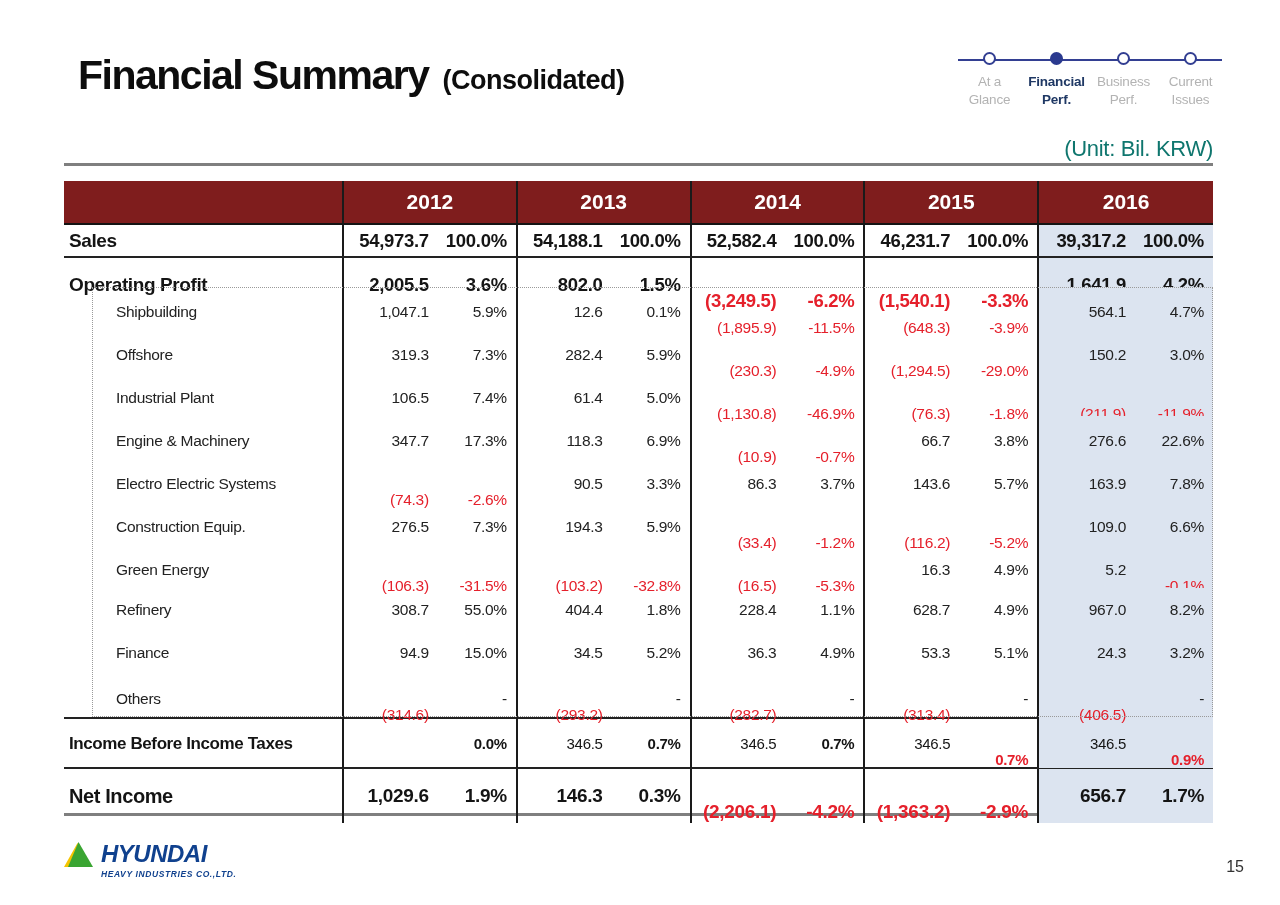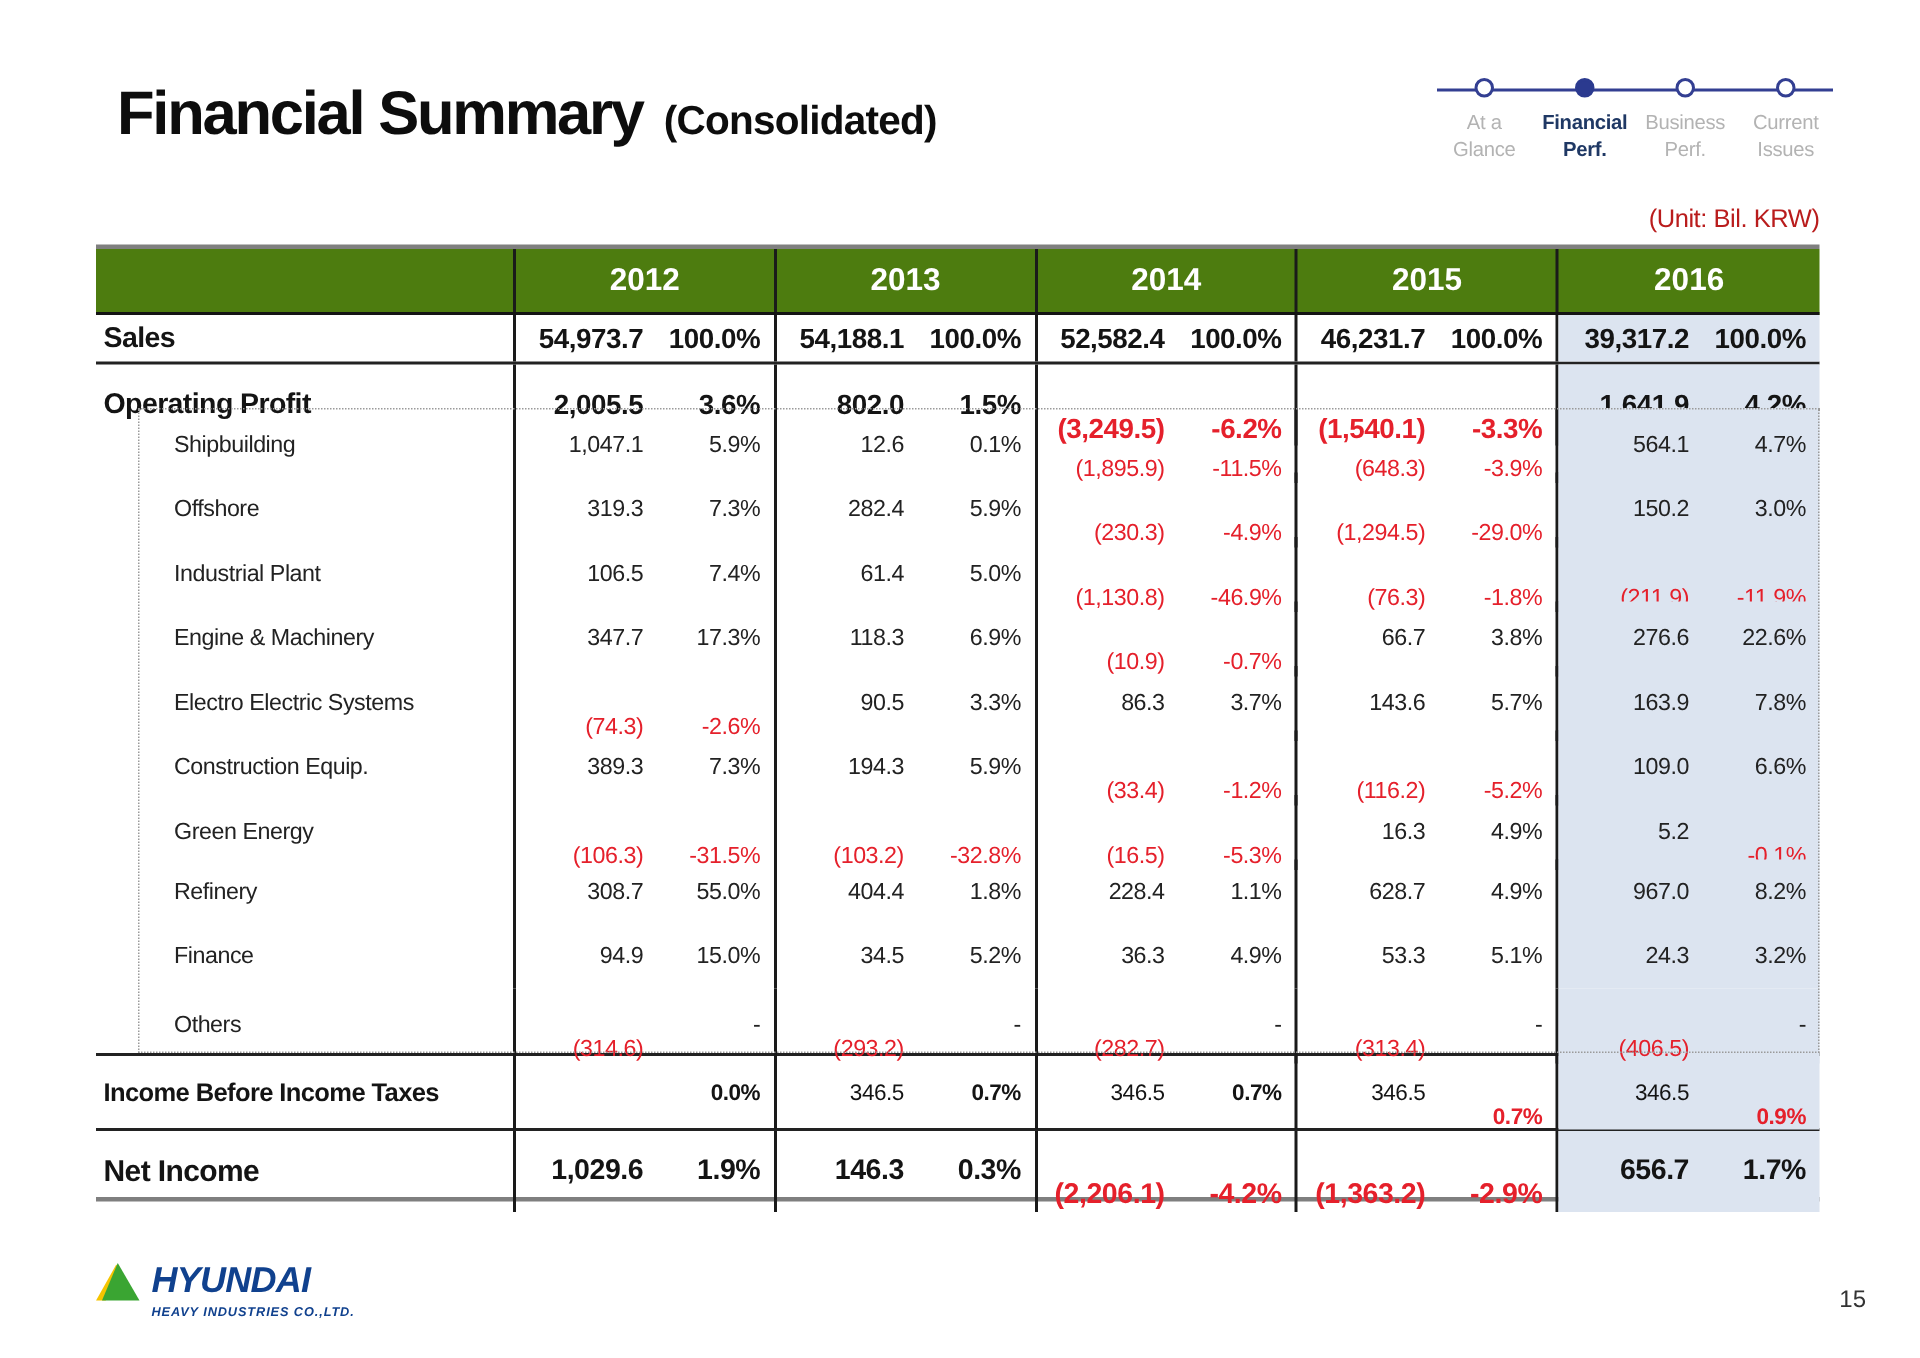--- a/index.html
+++ b/index.html
@@ -16,35 +16,35 @@
   .stepnav { position:absolute; left:956px; top:50px; width:268px; }
   .stepnav-line { position:absolute; left:2px; right:2px; top:9px; height:2px; background:#333f92; }
   .stepnav-steps { position:relative; display:flex; }
   .step { width:67px; display:flex; flex-direction:column; align-items:center; cursor:default; }
   .node { width:13px; height:13px; border-radius:50%; border:2.5px solid #333f92; background:#ffffff; margin-top:2px; z-index:2; }
   .node.filled { background:#2b3a8f; border-color:#2b3a8f; }
   .nav-label { margin-top:8px; font-size:13.5px; line-height:1.3; text-align:center; color:#b3b3b3; white-space:pre-line; letter-spacing:-0.2px; }
   .step.active .nav-label { color:#1f3864; font-weight:700; }
 
   
-  .unit-label { position:absolute; right:67px; top:136px; font-size:17px; color:#b91c1c; letter-spacing:-0.3px; }
+  .unit-label { position:absolute; right:67px; top:136px; font-size:22px; color:#0f766e; letter-spacing:-0.3px; }
 
   
   .fin-table { position:absolute; left:64px; top:163px; width:1149px;
                border-top:3px solid #7f7f7f; border-bottom:3px solid #7f7f7f; }
   .trow { display:grid; grid-template-columns:280px repeat(5,1fr); align-items:stretch; }
   .tcell { display:flex; align-items:center; }
   .cl { padding-left:5px; border-right:2px solid #1a1a1a; }
   .cy { border-right:2px solid #1a1a1a; padding-right:9px; }
   .cy.last { border-right:none; }
   .cy .cell-value { flex:1; text-align:right; letter-spacing:-0.3px; }
   .cy .cell-pct   { width:78px; text-align:right; letter-spacing:-0.3px; }
   .hl { background:#dce4f0; }
 
-  .thead { height:44px; background:#4d7c0f; border-bottom:2px solid #141414; }
+  .thead { height:44px; background:#7f1d1d; border-bottom:2px solid #141414;margin-top:15px; }
   .thead .cy { justify-content:center; padding-right:0; color:#ffffff; font-size:21px; font-weight:700; letter-spacing:0; border-right-color:#1a1a1a; }
   .thead .cl { border-right-color:#1a1a1a; }
 
   .rmain { height:31px; font-size:18.5px; font-weight:700; color:#141414; }
   .rmain .row-label { font-size:19px; letter-spacing:-0.4px; }
   .rop { border-top:2px solid #222222; }
 
   .subgroup { position:relative; }
   .subgroup::after { content:""; position:absolute; left:28px; top:0; right:0; bottom:0;
                      border:1.5px dotted #9a9a9a; pointer-events:none; }
@@ -299,21 +299,21 @@
           <div class="tcell cy last hl">
             <span class="cell-value">163.9</span>
             <span class="cell-pct">7.8%</span>
           </div>
         </div>
         <div class="trow rsub">
           <div class="tcell cl">
             <span class="row-label">Construction Equip.</span>
           </div>
           <div class="tcell cy">
-            <span class="cell-value">389.3</span>
+            <span class="cell-value">276.5</span>
             <span class="cell-pct">7.3%</span>
           </div>
           <div class="tcell cy">
             <span class="cell-value">194.3</span>
             <span class="cell-pct">5.9%</span>
           </div>
           <div class="tcell cy">
             <span class="cell-value red">(33.4)</span>
             <span class="cell-pct red">-1.2%</span>
           </div>

